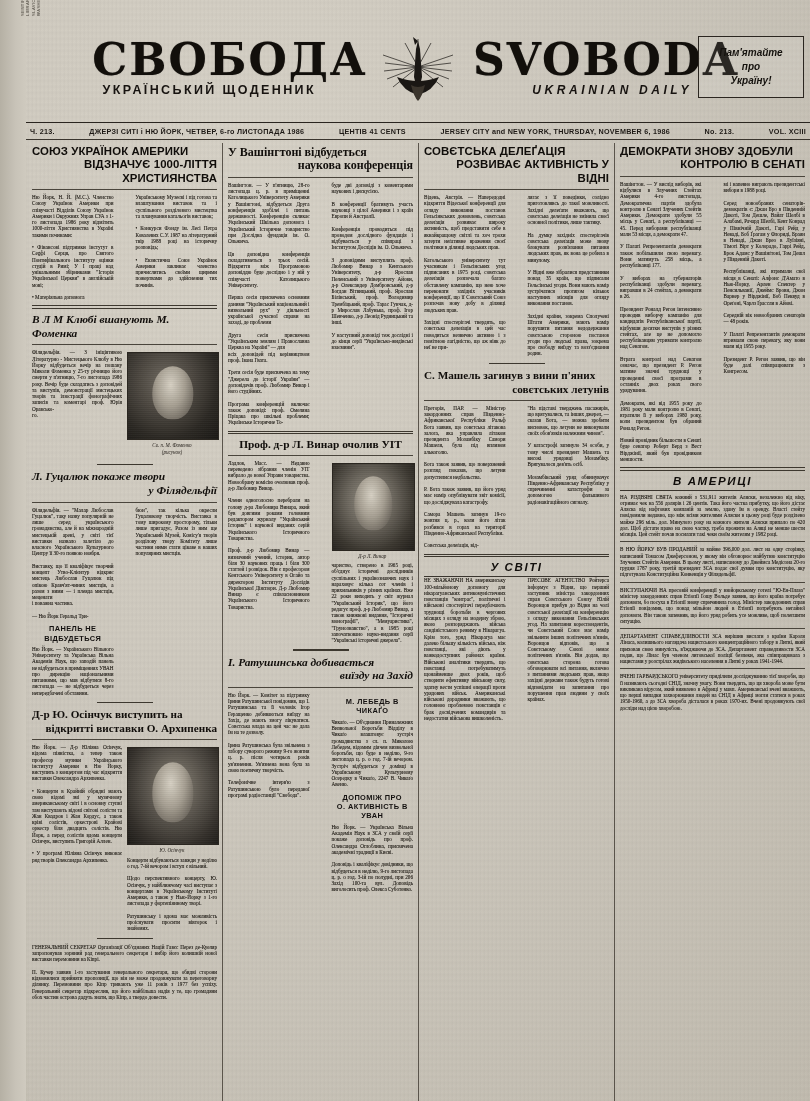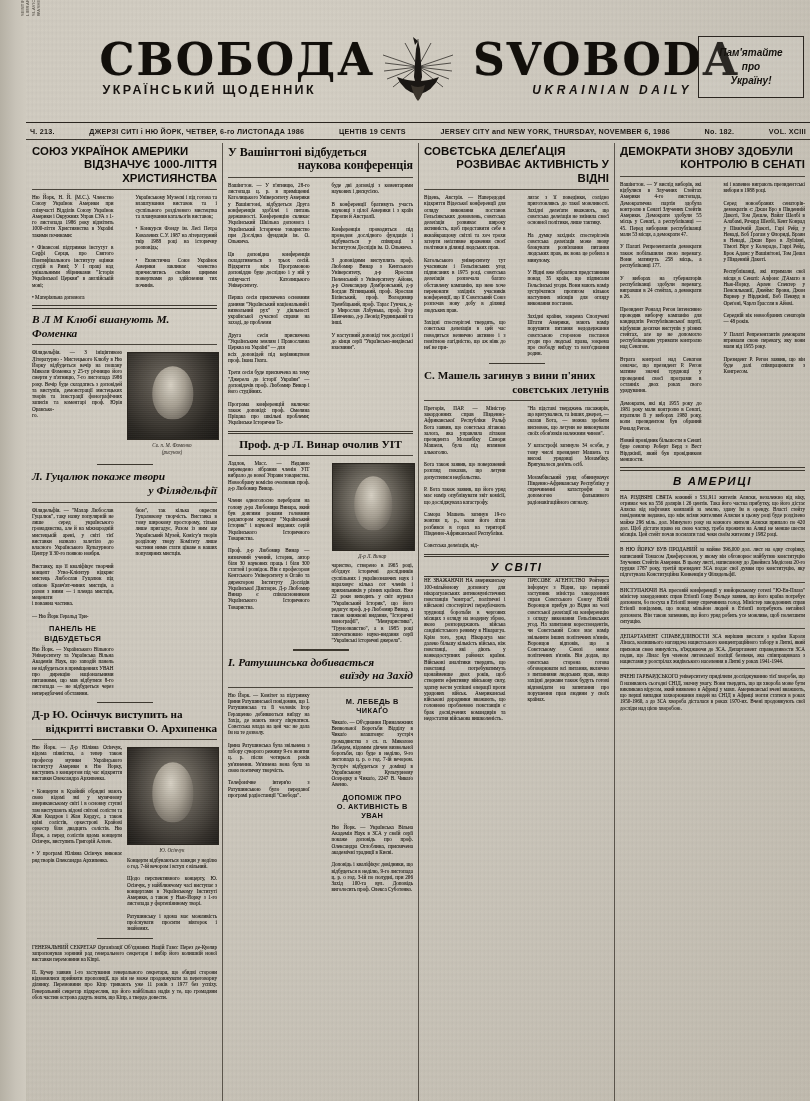--- a/index.html
+++ b/index.html
@@ -42,21 +42,21 @@
     position:absolute;top:4px;width:100%;text-align:center;
     font-family:"Liberation Serif", serif;
   }
   .cyr, .lat{
     display:inline-block;
     font-size:44px;font-weight:bold;letter-spacing:2px;
     color:#120f0b;
     font-family:"DejaVu Serif", serif;
     text-shadow:0 0 1px rgba(0,0,0,.35);
   }
-  .cyr{width:290px;text-align:right;}
+  .cyr{width:290px;text-align:center;}
   .lat{width:290px;text-align:center;}
   .emblem{
     display:inline-block;width:86px;height:72px;vertical-align:middle;
     position:relative;top:2px;
   }
   .mast-sub{
     position:absolute;top:50px;width:100%;
   }
   .sub-cyr,.sub-lat{
     display:inline-block;width:290px;text-align:right;
@@ -232,23 +232,23 @@
         <span style="white-space:pre-line">Пам'ятайте
 про
 Україну!</span>
       </div>
     </div>
 
     <div class="rule-d"></div>
     <div class="dateline">
       <span class="dl-c">Ч. 213.</span>
       <span class="dl-c">ДЖЕРЗІ СИТІ і НЮ ЙОРК, ЧЕТВЕР, 6-го ЛИСТОПАДА 1986</span>
-      <span class="dl-c">ЦЕНТІВ 19 CENTS</span>
+      <span class="dl-c">ЦЕНТІВ 41 CENTS</span>
       <span class="dl-c">JERSEY CITY and NEW YORK, THURSDAY, NOVEMBER 6, 1986</span>
-      <span class="dl-c">No. 182.</span>
+      <span class="dl-c">No. 213.</span>
       <span class="dl-c">VOL. XCIII</span>
     </div>
     <div class="rule-t"></div>
 
     <div class="cols">
 
       <div class="col">
 
         <h1 class="hl">
           <span class="l1">СОЮЗ УКРАЇНОК АМЕРИКИ</span>

